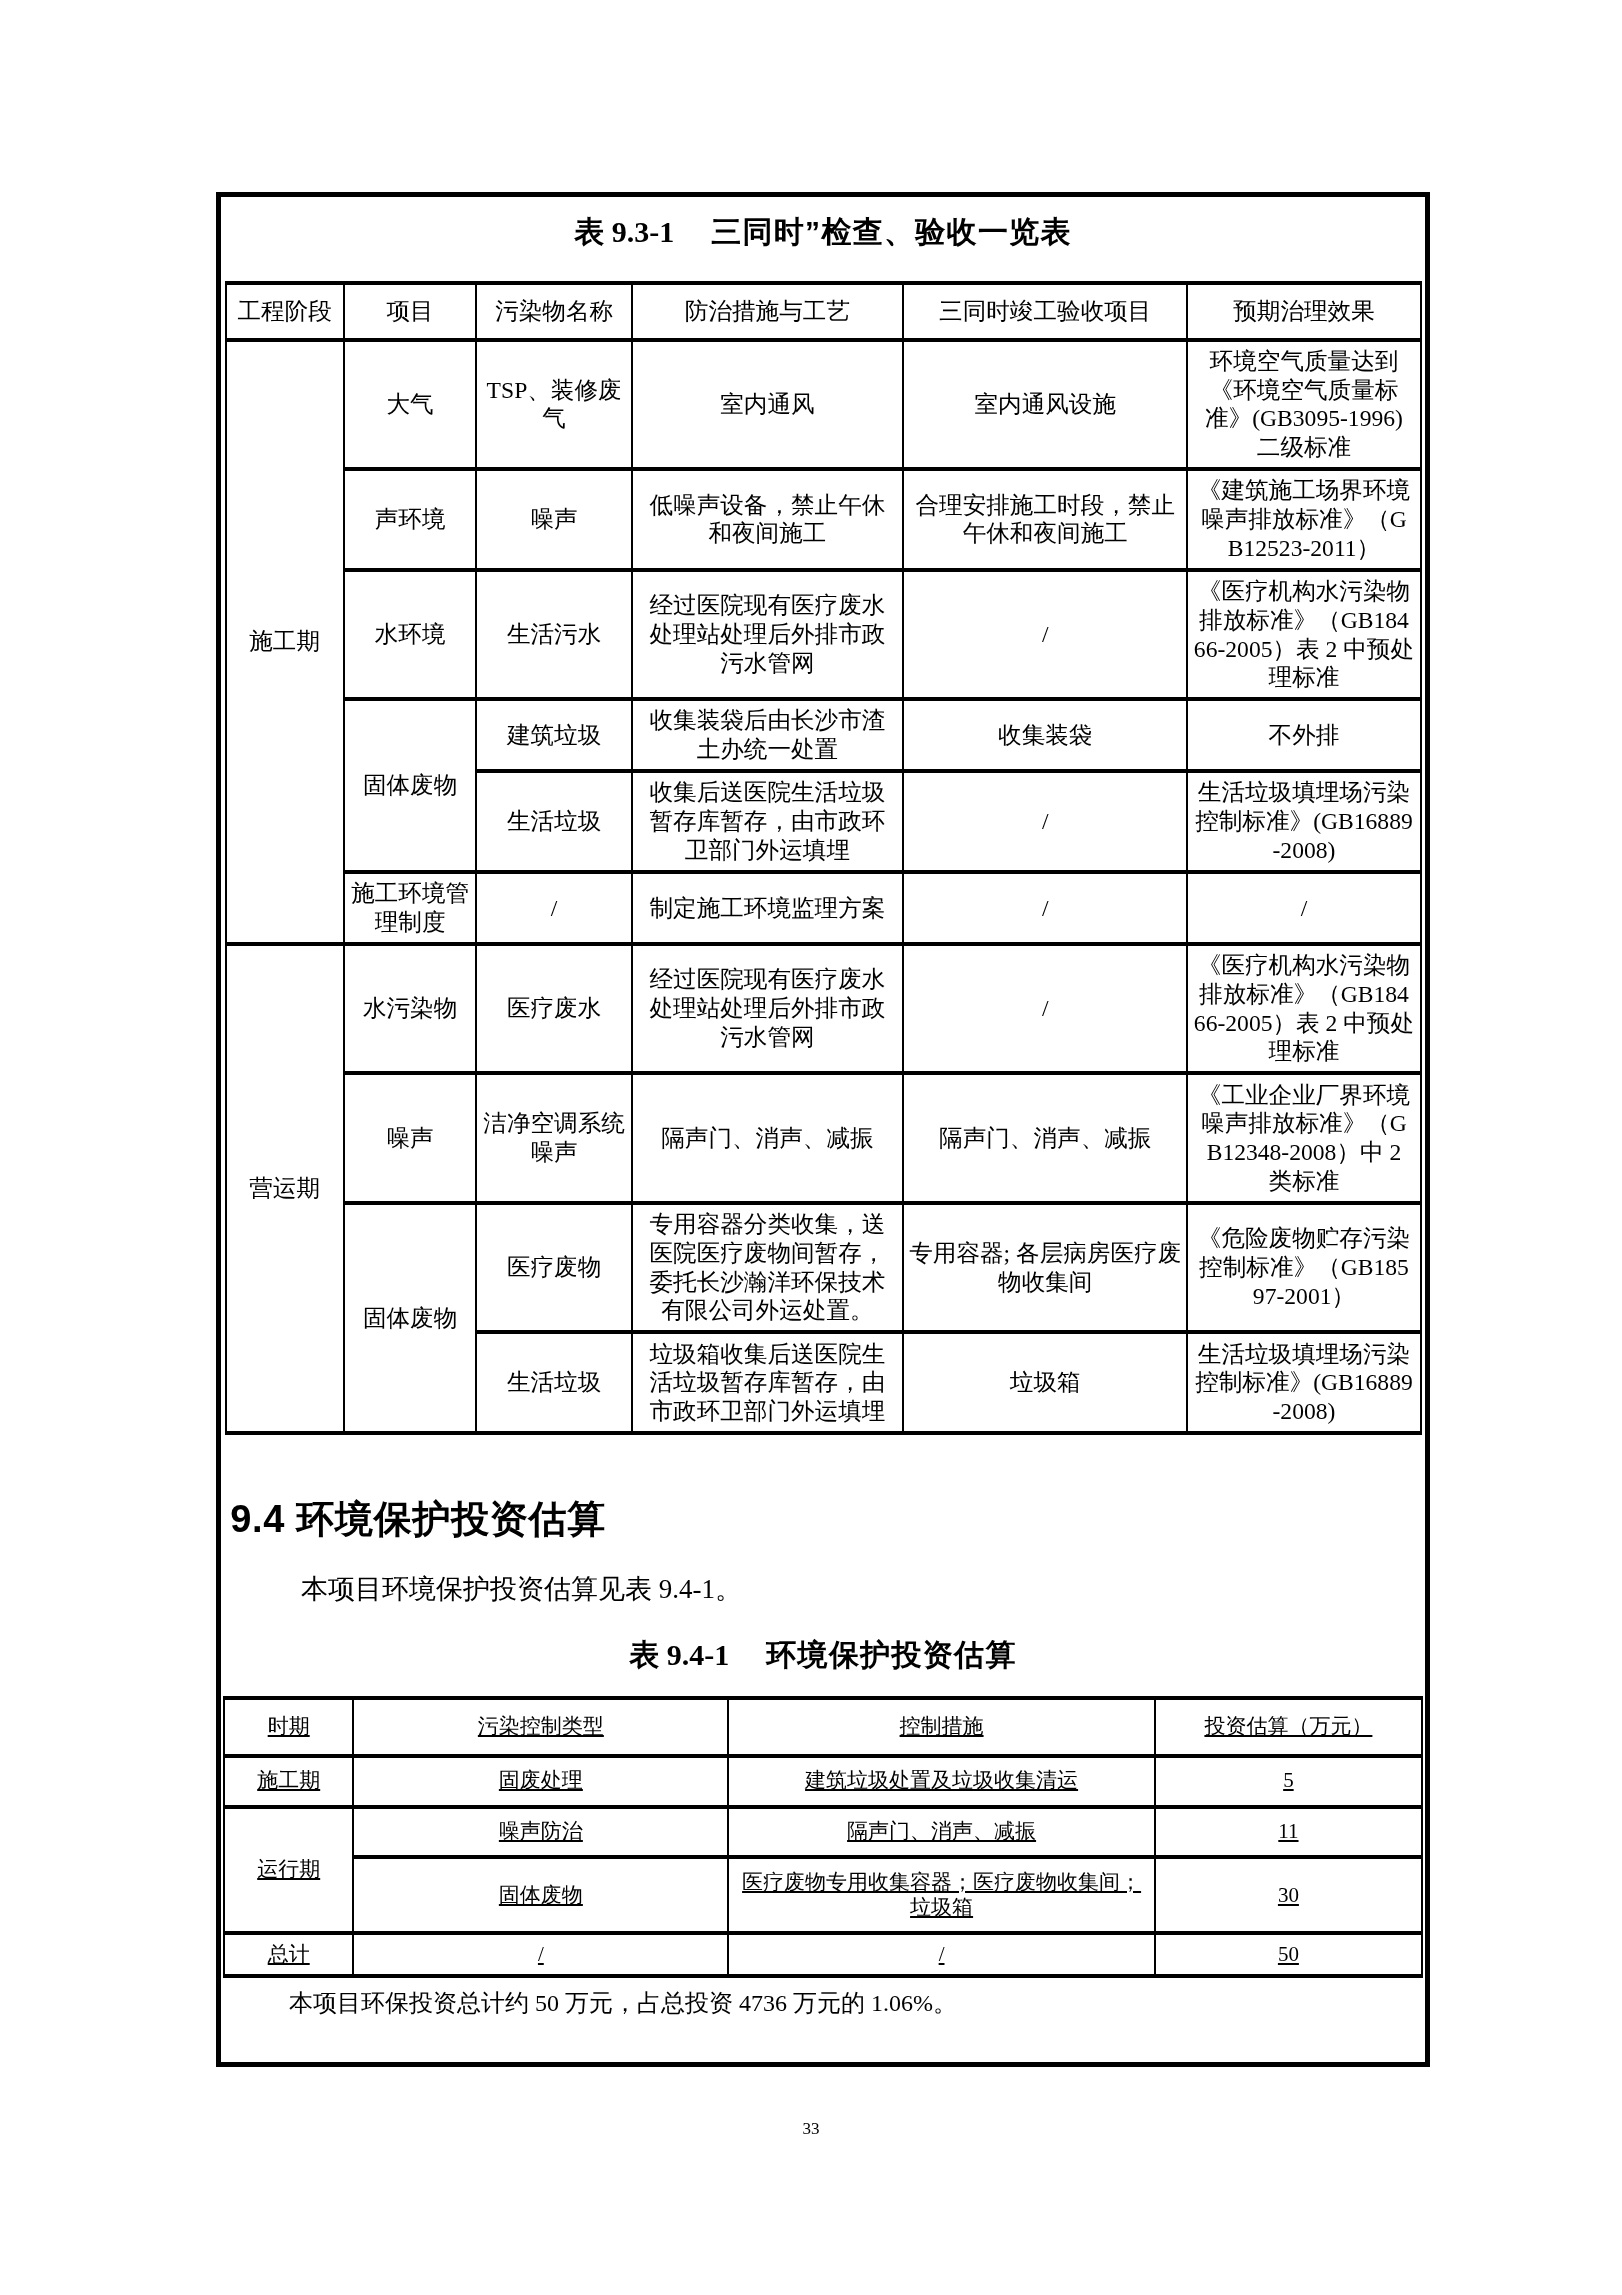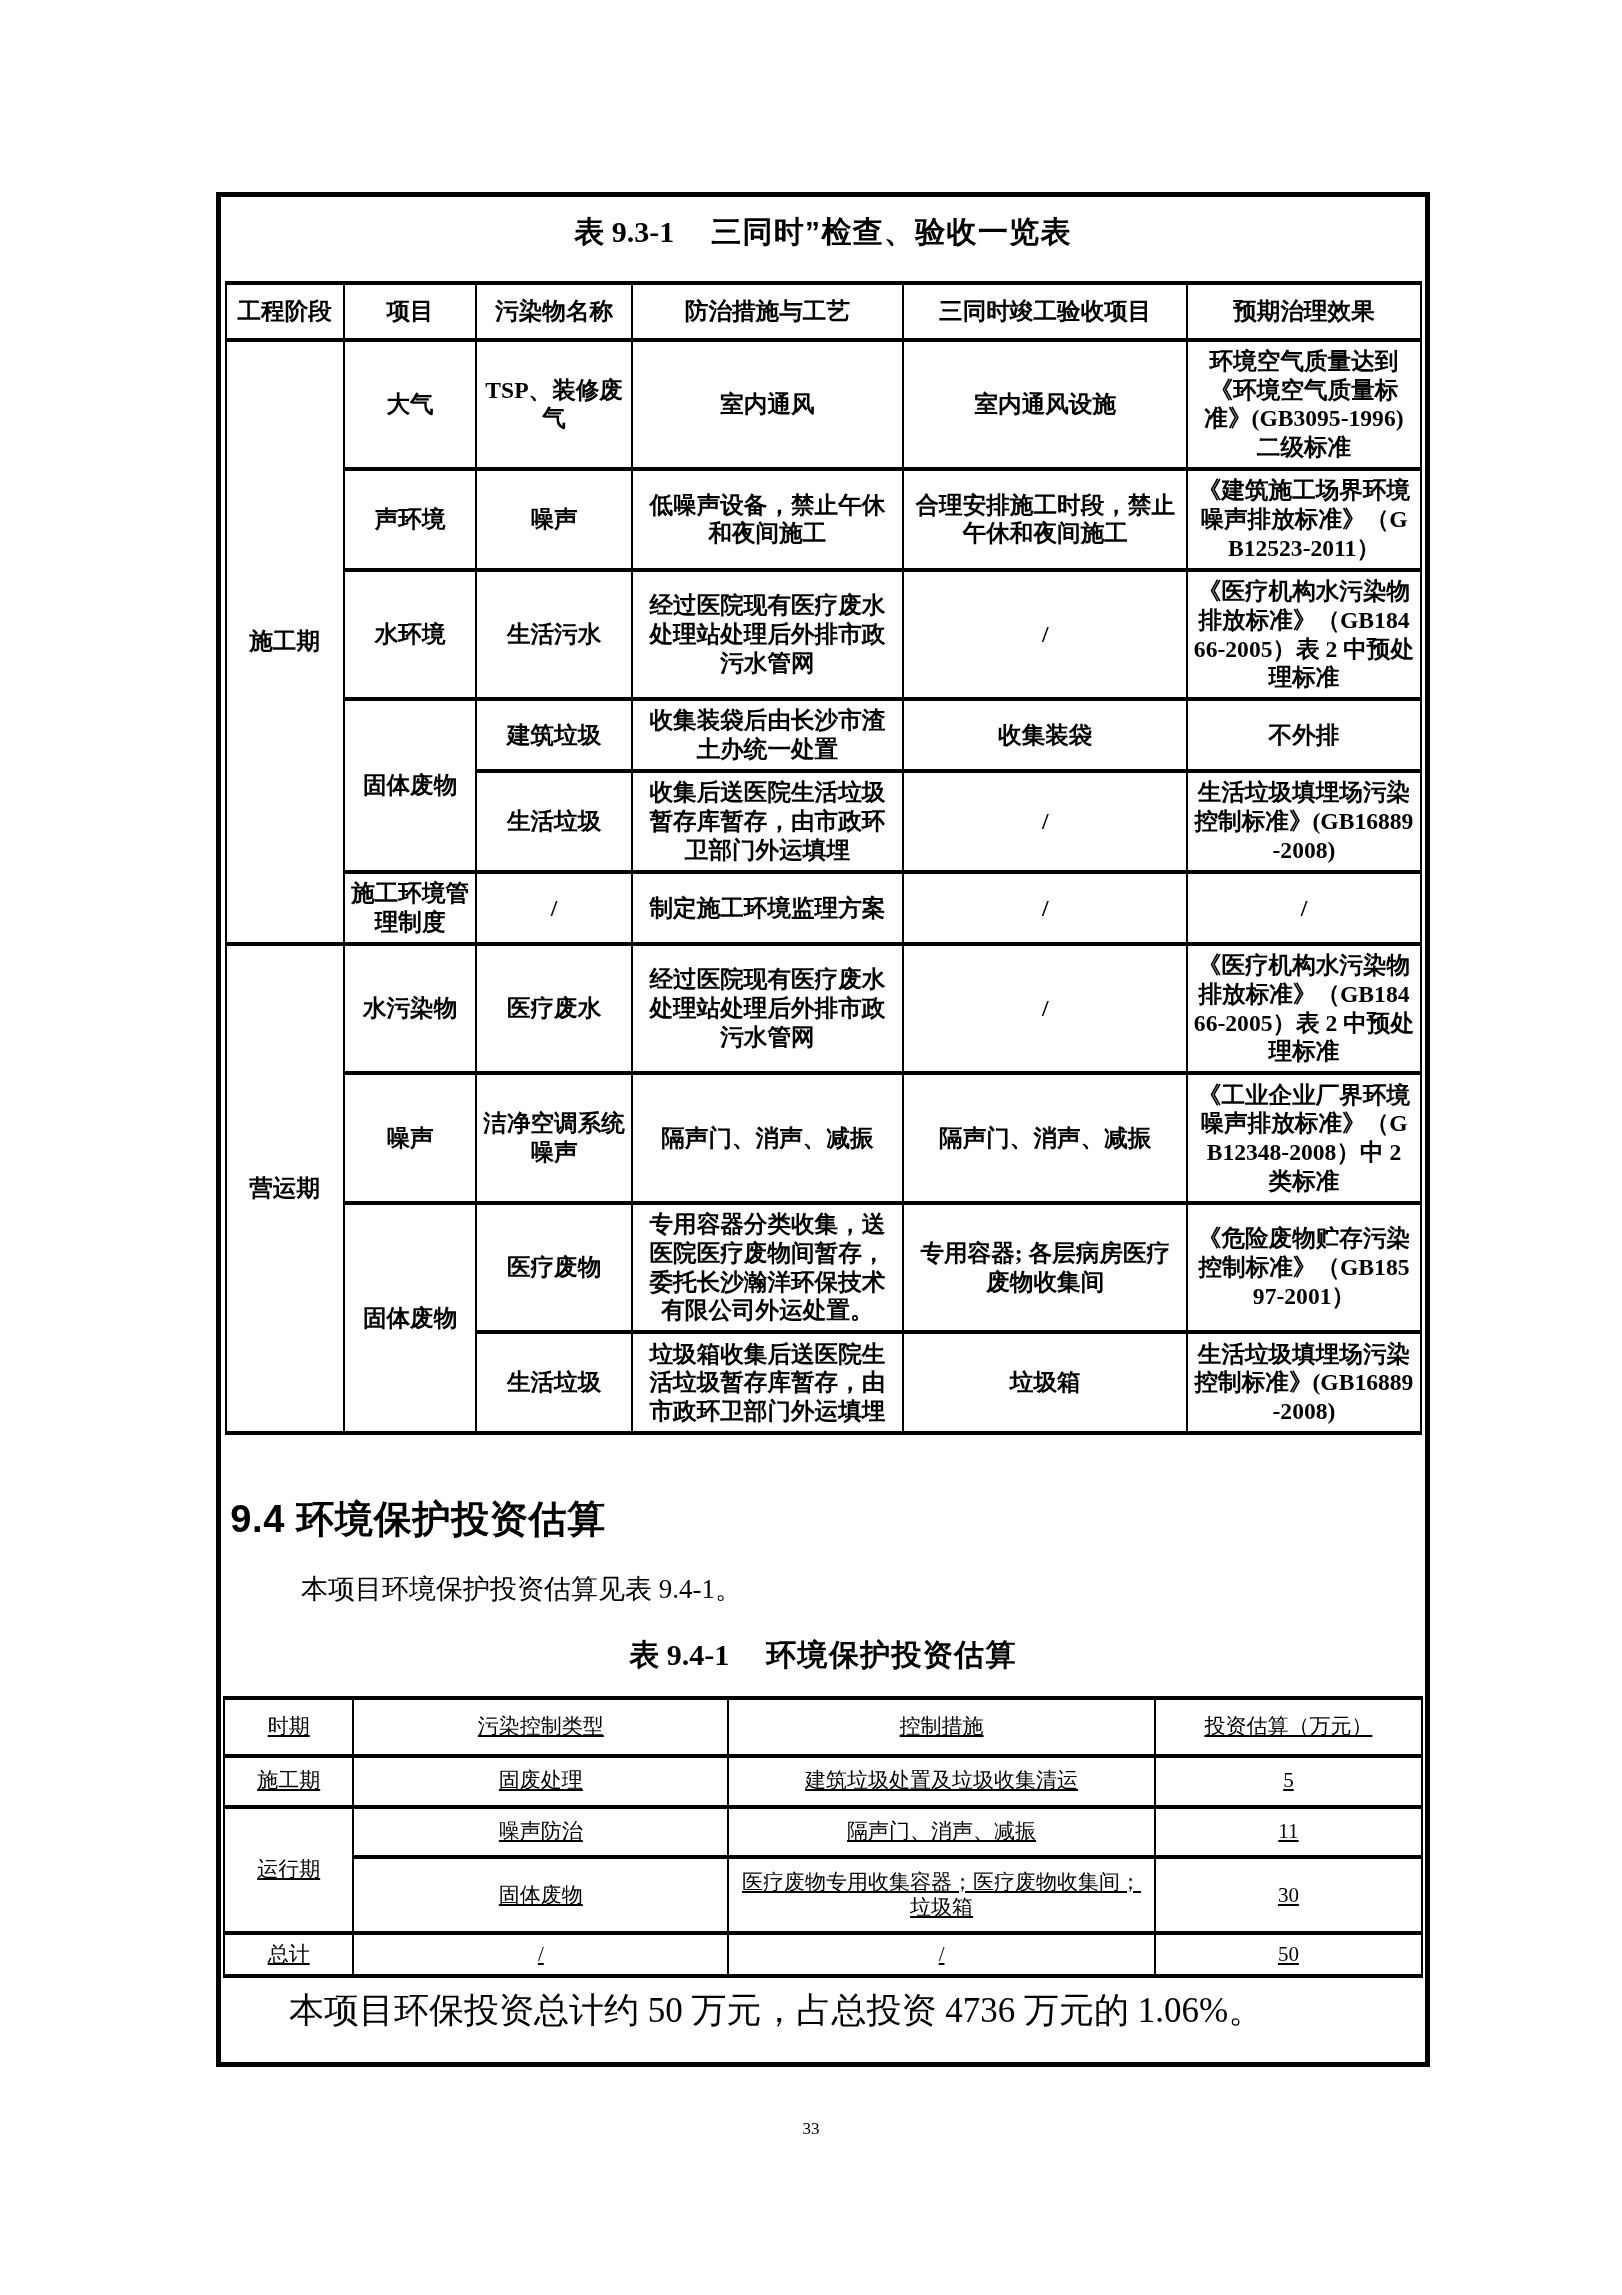--- a/index.html
+++ b/index.html
@@ -35,21 +35,21 @@
     font-size: 23.6px;
     line-height: 1.22;
   }
   .t1 th, .t1 td {
     border: 2px solid #000;
     border-top-width: 4.6px;
     border-bottom-width: 4.6px;
     text-align: center;
     vertical-align: middle;
     padding: 5.2px 5.2px;
-    font-weight: bold;
+    font-weight: normal;
     word-break: break-all;
   }
   .t1 th { padding: 11.8px 3.9px; }
 
   .section-heading {
     margin: 59px 0 0 9.2px;
     font-family: "Liberation Sans", "DejaVu Sans", sans-serif;
     font-size: 38px;
     font-weight: bold;
     letter-spacing: 0.7px;
@@ -73,21 +73,21 @@
     text-align: center;
     vertical-align: middle;
     font-weight: normal;
     word-break: break-all;
   }
   .t2 th { padding: 14.4px 5.2px; }
   .t2 td { padding: 10.5px 6.5px; }
   .t2 tr.total-row td { padding: 6.5px 6.5px; }
   .note {
     margin: 9.2px 0 0 0;
-    font-size: 35px;
+    font-size: 24px;
     text-indent: 68px;
   }
   .page-number {
     position: absolute;
     left: 0; top: 2119px;
     width: 100%;
     text-align: center;
     font-size: 17px;
     font-family: Liberation Serif, serif;
   }

